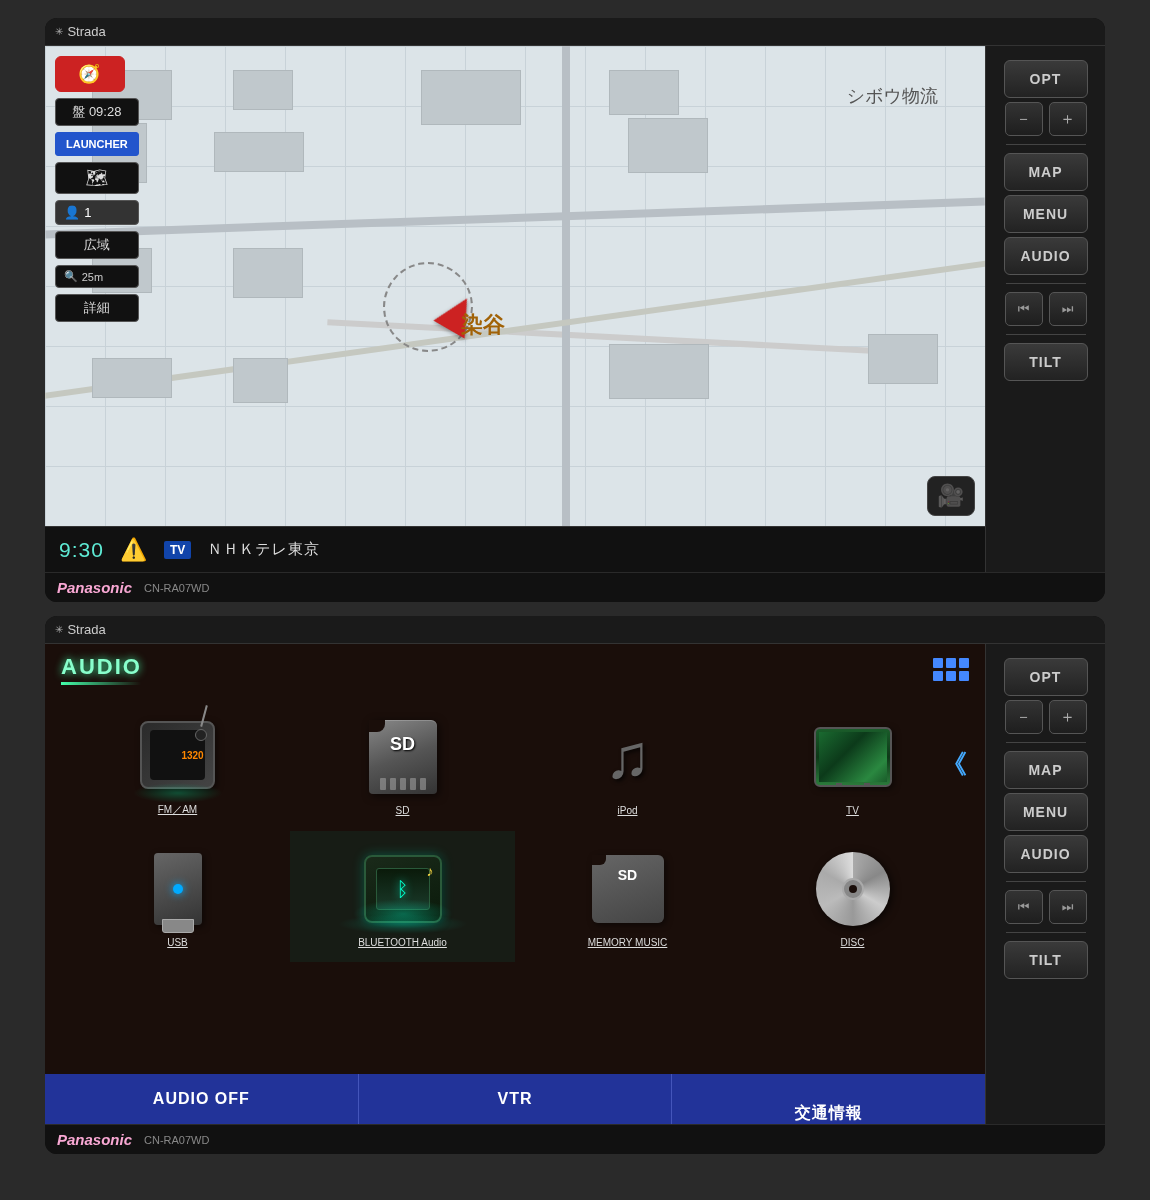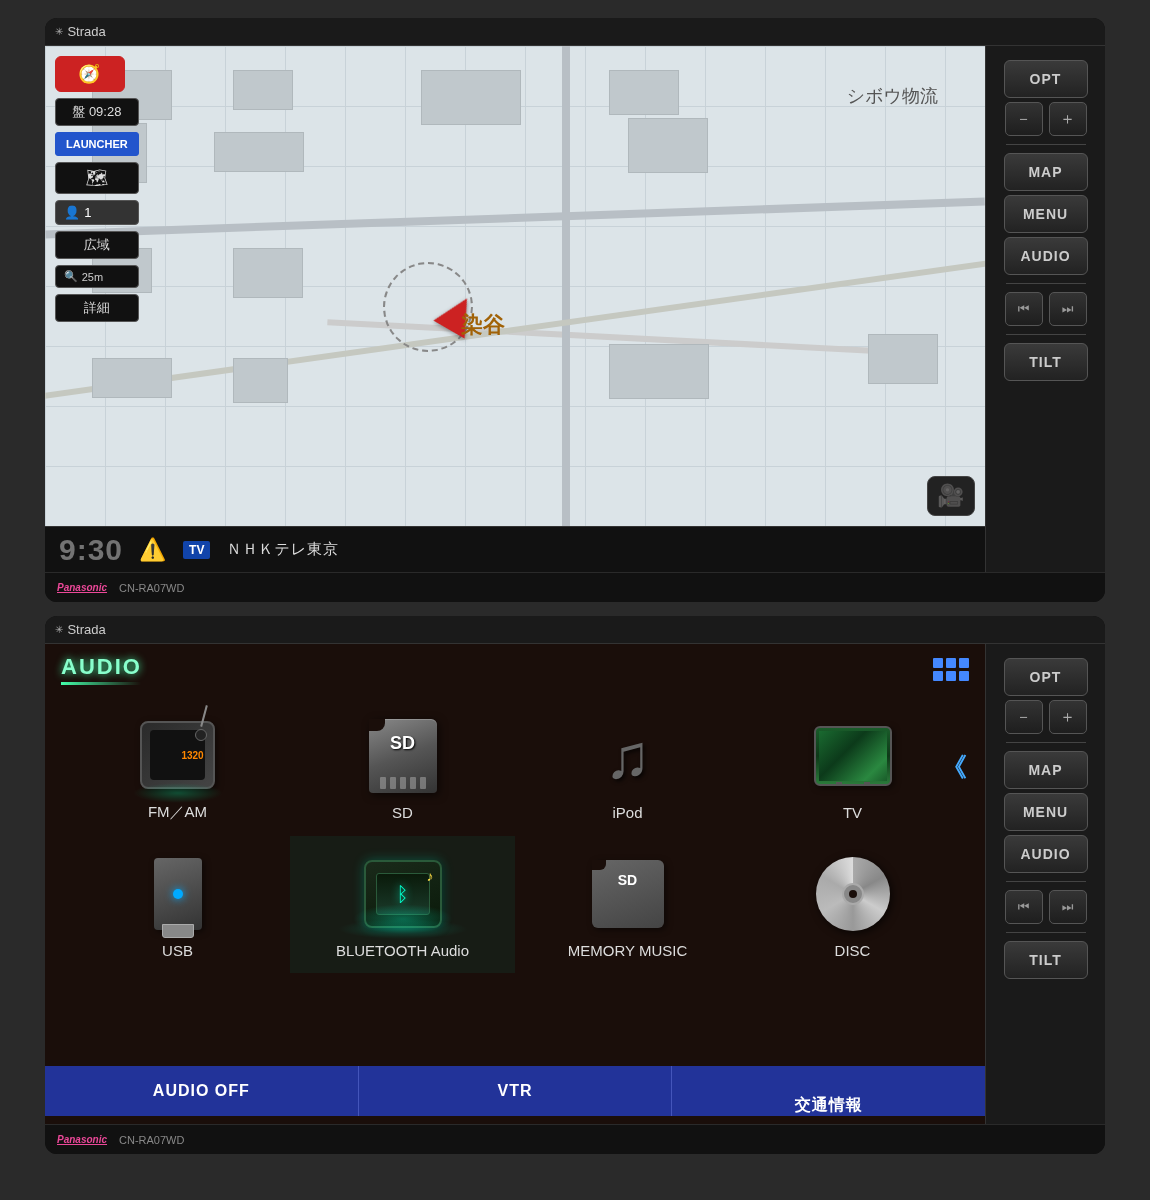--- a/index.html
+++ b/index.html
@@ -225,23 +225,23 @@
     .nav-status-bar {
       background: #111;
       height: 46px;
       display: flex;
       align-items: center;
       padding: 0 14px;
       gap: 16px;
       border-top: 1px solid #333;
     }
     .nav-time {
-      color: #737373;
-      font-size: 30px;
-      font-weight: bold;
+      color: #5eead4;
+      font-size: 21px;
+      font-weight: normal;
       letter-spacing: 1px;
     }
     .nav-alert-icon {
       width: 28px; height: 28px;
       display: flex;
       align-items: center;
       justify-content: center;
     }
     .nav-tv-badge {
       background: #1144aa;
@@ -324,23 +324,24 @@
       width: 90px;
       height: 80px;
       display: flex;
       align-items: center;
       justify-content: center;
       position: relative;
       margin-bottom: 8px;
     }
     .audio-item-label {
       color: #ddd;
-      font-size: 15px;
+      font-size: 10px;
       text-align: center;
       white-space: nowrap;
+      text-decoration: underline;
     }
     
     .bt-glow {
       position: absolute;
       bottom: 0; left: 50%;
       transform: translateX(-50%);
       width: 100px; height: 30px;
       background: radial-gradient(ellipse, #00ffcc55 0%, transparent 70%);
       border-radius: 50%;
     }
@@ -358,21 +359,21 @@
       top: 50%;
       transform: translateY(-50%);
       color: #44aaff;
       font-size: 26px;
       font-weight: bold;
     }
 
     
     .audio-bottom-bar {
       position: absolute;
-      bottom: 8px; left: 0; right: 0;
+      bottom: 0; left: 0; right: 0;
       height: 50px;
       background: #223399;
       display: flex;
       align-items: stretch;
     }
     .audio-bottom-btn {
       flex: 1;
       display: flex;
       align-items: center;
       justify-content: center;
@@ -455,25 +456,24 @@
     .device-bottom {
       background: #111;
       height: 30px;
       display: flex;
       align-items: center;
       padding: 0 12px;
       gap: 12px;
       border-top: 1px solid #2a2a2a;
     }
     .brand-name {
-      color: #ec4899;
-      font-size: 10px;
+      color: #f9a8d4;
+      font-size: 15px;
       font-weight: bold;
       font-style: italic;
-      text-decoration: underline;
     }
     .model-num {
       color: #888;
       font-size: 11px;
     }
 
     
     
     .icon-radio {
       width: 75px; height: 68px;

